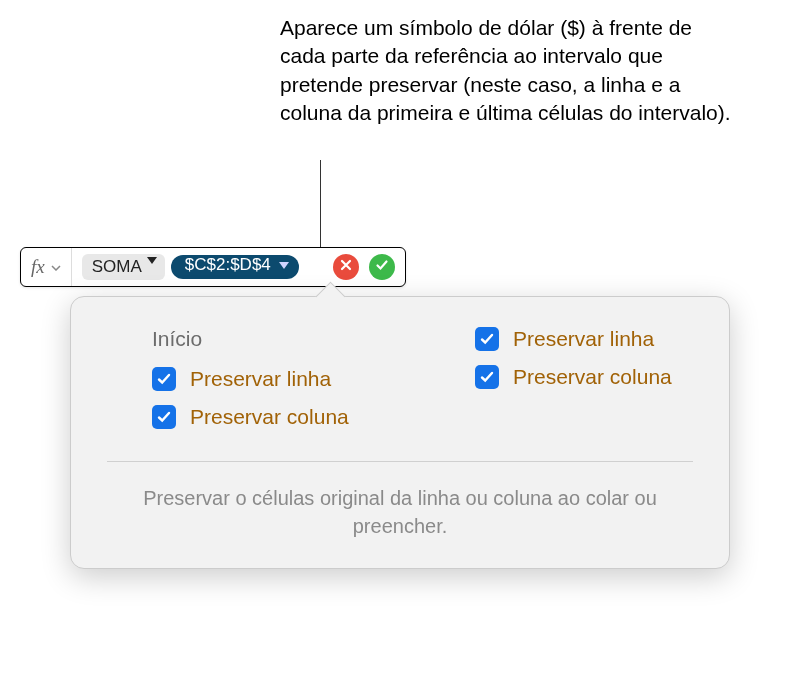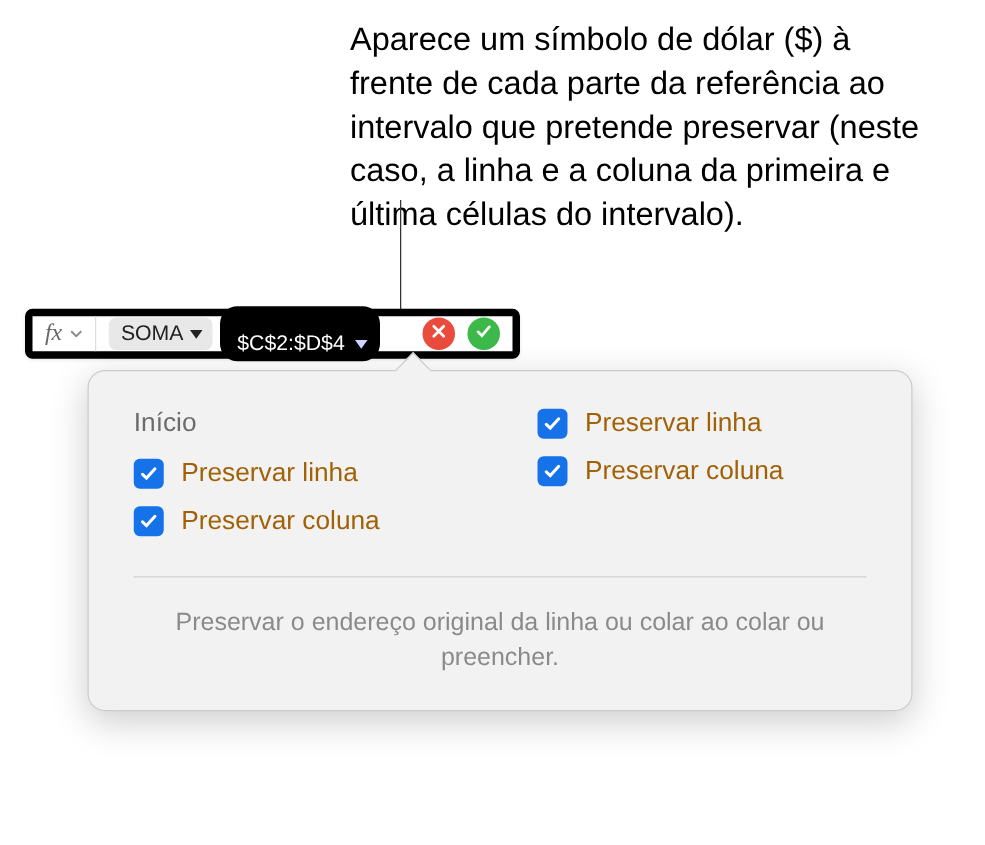--- a/index.html
+++ b/index.html
@@ -12,40 +12,40 @@
       background: #fff;
       width: 788px;
       height: 676px;
       position: relative;
     }
     .annotation {
       position: absolute;
       top: 14px;
       left: 280px;
       width: 460px;
-      font-size: 26px;
+      font-size: 21px;
       line-height: 1.35;
       color: #000;
     }
     .annotation-line {
       position: absolute;
       top: 160px;
       left: 320px;
       width: 1px;
       height: 95px;
       background: #333;
     }
     .formula-bar {
       position: absolute;
       top: 247px;
       left: 20px;
       display: flex;
       align-items: center;
       background: #fff;
-      border: 6px solid #000000;
+      border: 1px solid #000000;
       border-radius: 6px;
       height: 40px;
       box-shadow: 0 1px 3px rgba(0,0,0,0.1);
     }
     .fx-section {
       display: flex;
       align-items: center;
       padding: 0 10px;
       border-right: 1px solid #ddd;
       height: 100%;
@@ -60,38 +60,37 @@
       color: #888;
     }
     .formula-content {
       display: flex;
       align-items: center;
       padding: 0 10px;
       gap: 6px;
     }
     .func-pill {
       display: flex;
-      align-items: center;
       background: #e8e8e8;
       border-radius: 6px;
       padding: 3px 8px 3px 10px;
       font-size: 17px;
       font-weight: 500;
       color: #222;
     }
     .func-pill .tri {
       margin-left: 5px;
     }
     .range-pill {
       display: flex;
       align-items: center;
-      background: #000000;
+      background: #0c4a6e;
       color: #fff;
       border-radius: 14px;
-      padding: 20px 10px 4px 14px;
+      padding: 0 10px 4px 14px;
       font-size: 17px;
       font-weight: 500;
     }
     .range-pill .tri {
       margin-left: 8px;
       color: #d0d4ff;
     }
     .tri {
       width: 0;
       height: 0;
@@ -147,20 +146,21 @@
       border-left: 1px solid #ccc;
       border-top: 1px solid #ccc;
       transform: rotate(45deg);
     }
     .popover-columns {
       display: flex;
       gap: 60px;
     }
     .popover-col {
       flex: 1;
+      margin-left: 45px;
     }
     .col-heading {
       font-size: 21px;
       color: #6c6c6c;
       margin-bottom: 16px;
     }
     .checkbox-row {
       display: flex;
       align-items: center;
       margin-bottom: 14px;
@@ -275,14 +275,14 @@
         <div class="checkbox">
           <svg viewBox="0 0 16 16">
               <path d="M3 8.5 L6.2 11.5 L13 4" stroke="#fff" stroke-width="2.4" fill="none" stroke-linecap="round"></path>
             </svg>
         </div>
         <span class="checkbox-label">Preservar coluna</span>
       </div>
     </div>
   </div>
   <div class="popover-divider"></div>
-  <div class="popover-footer">Preservar o endereço original da linha ou colar ao colar ou preencher.</div>
+  <div class="popover-footer">Preservar o células original da linha ou coluna ao colar ou preencher.</div>
 </div>
 
 </body></html>

